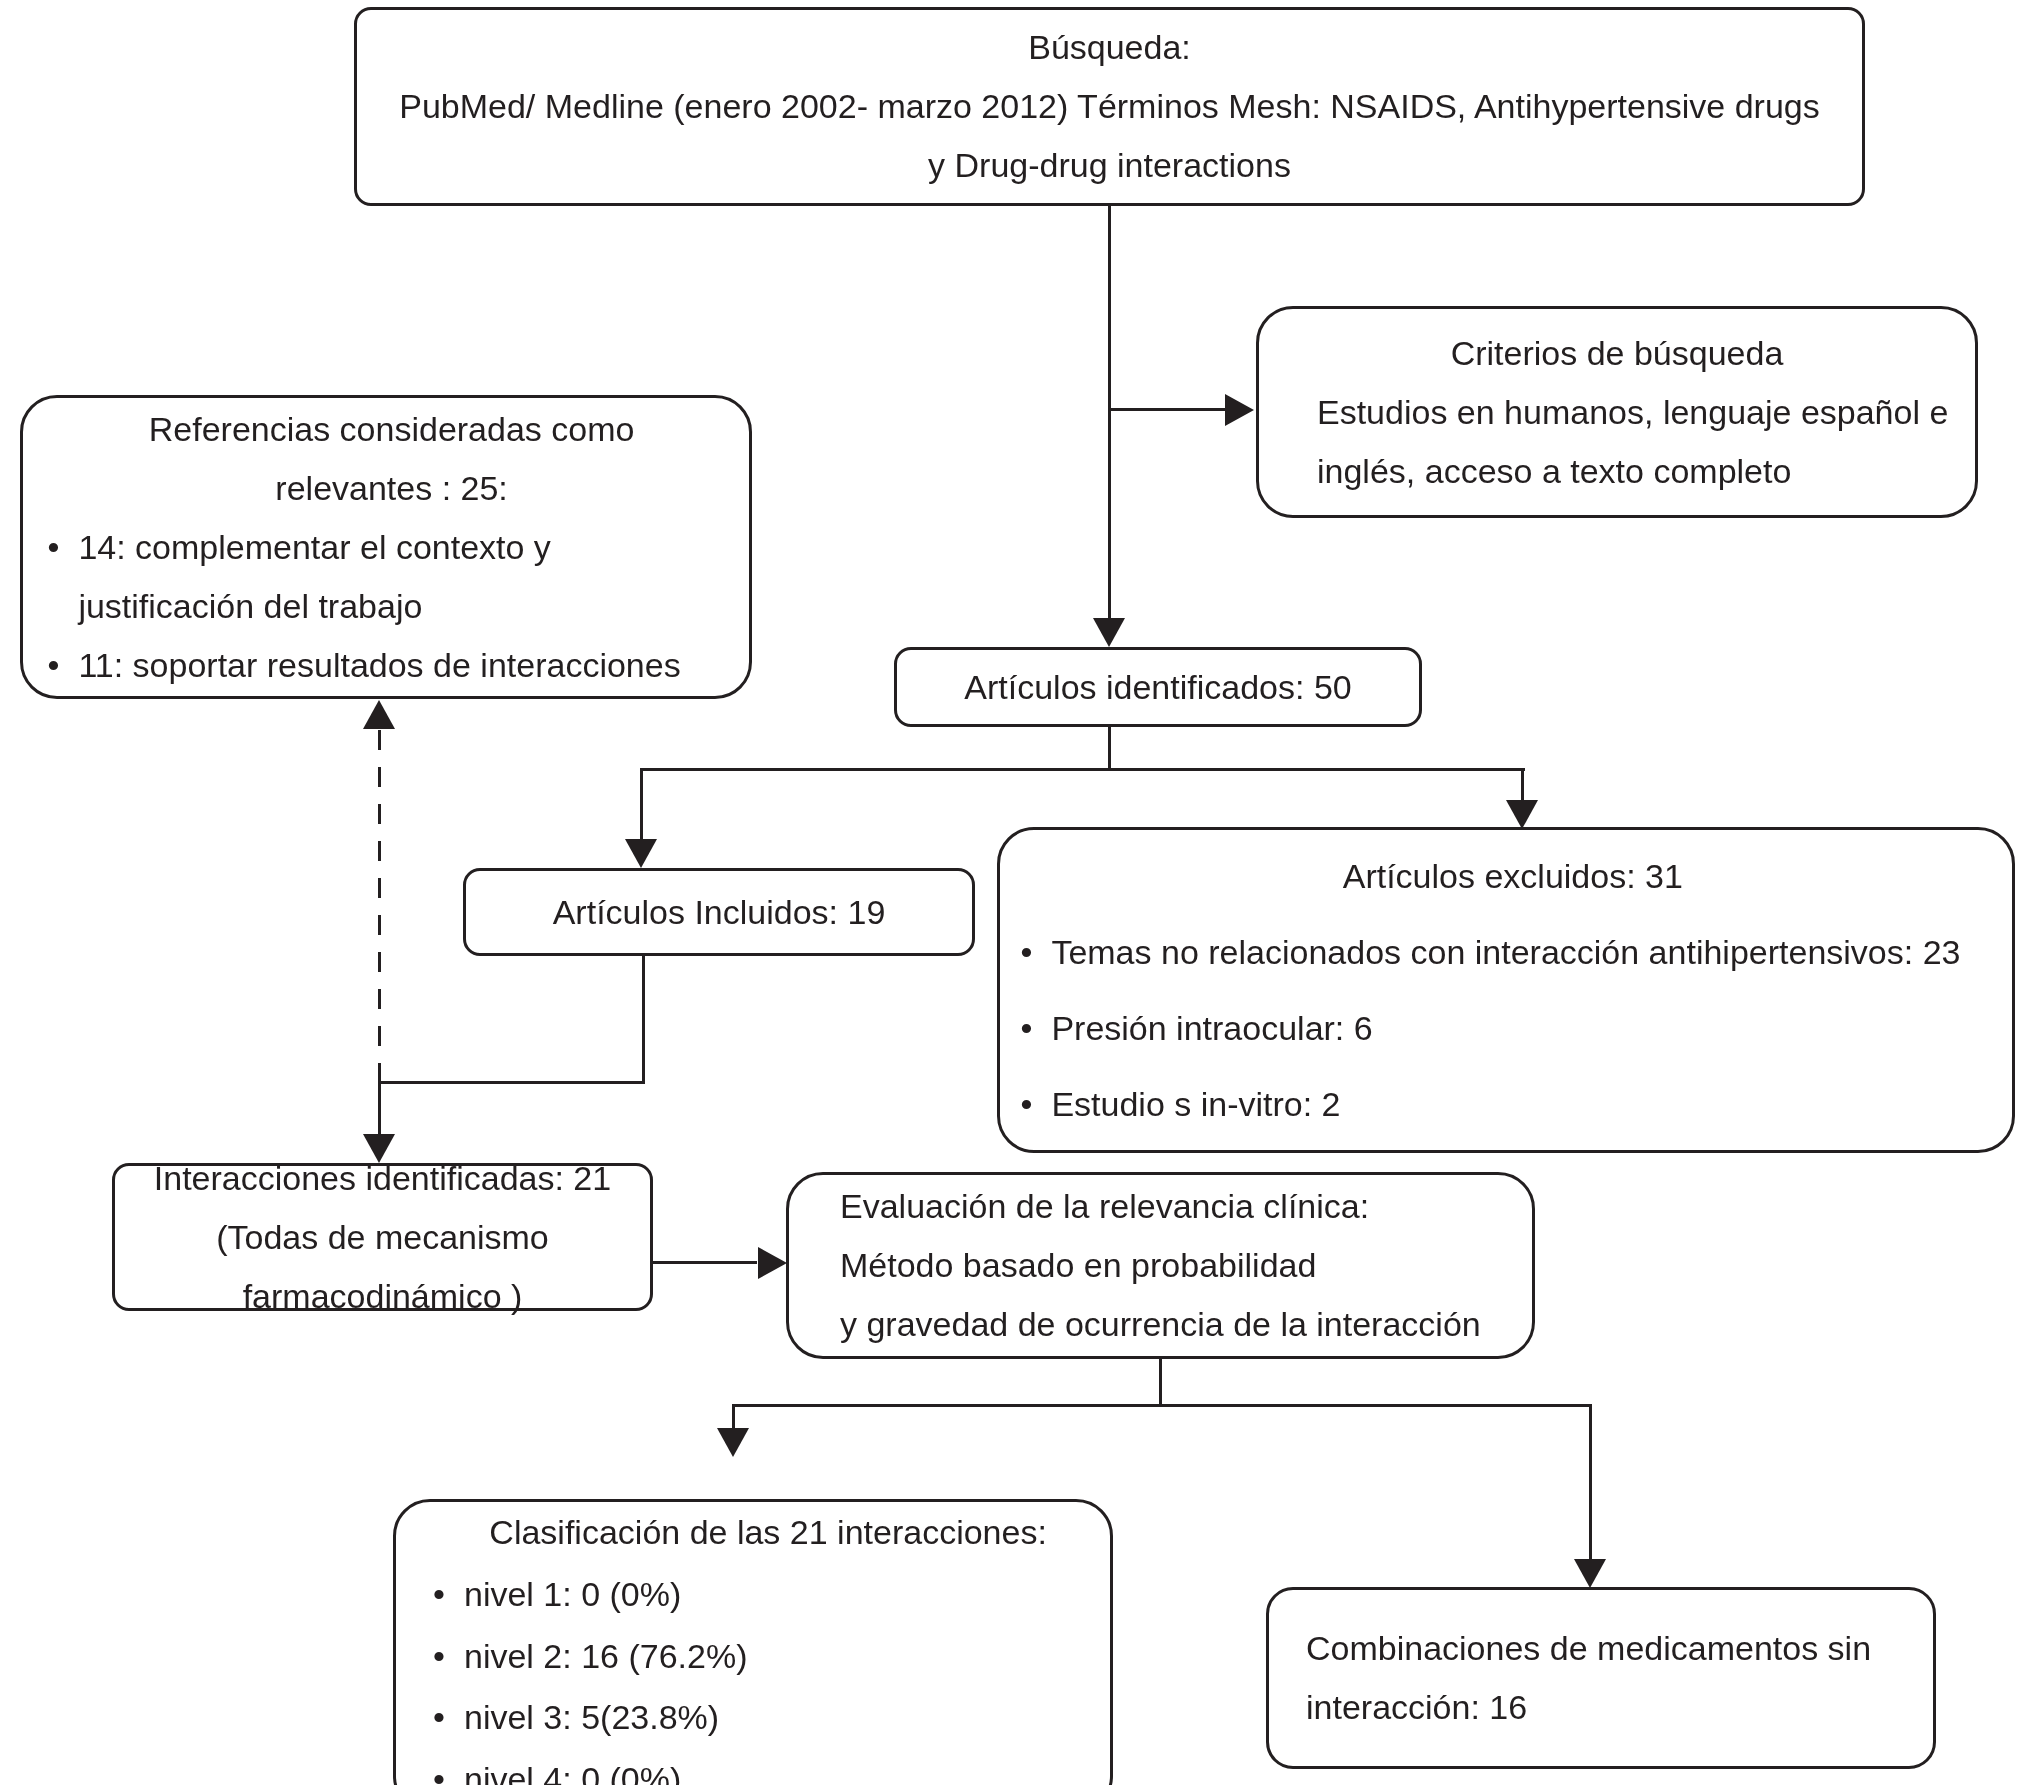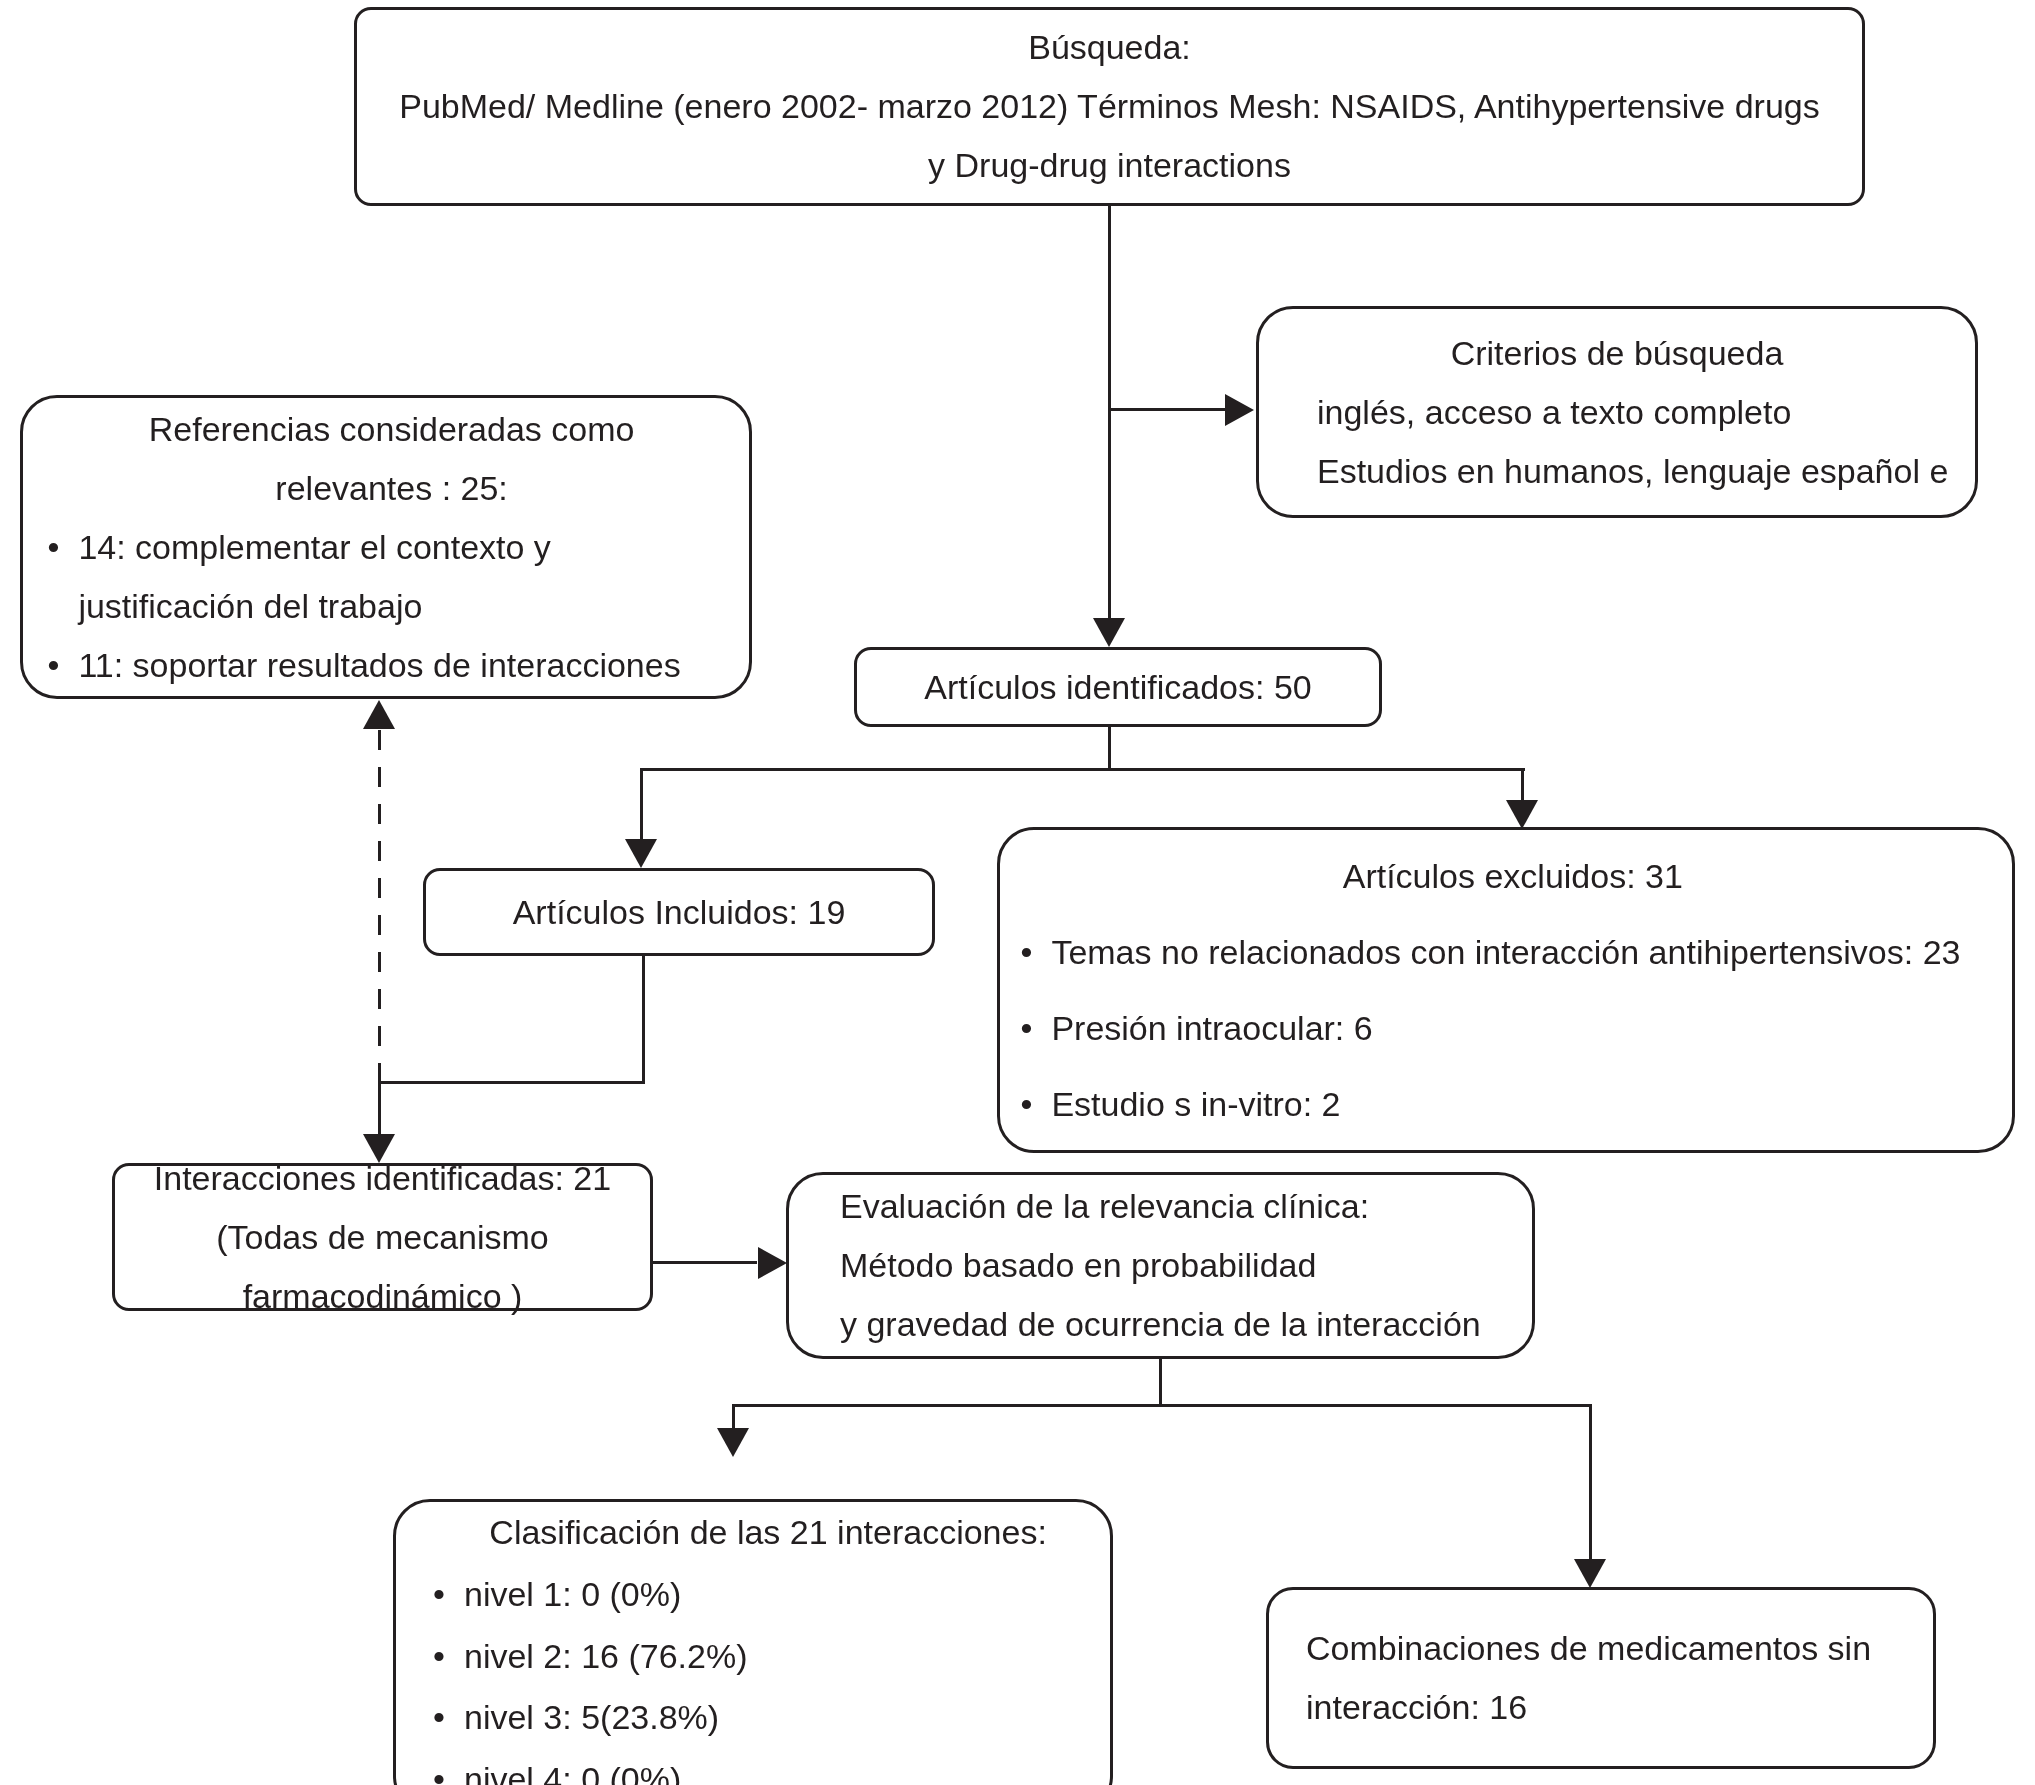--- a/index.html
+++ b/index.html
@@ -9,21 +9,21 @@
     font-family:"Liberation Sans", sans-serif; color:var(--ink);
     font-size:34px; line-height:59px;
   }
   .box {
     position:absolute; box-sizing:border-box; background:var(--bg);
     border:3.4px solid var(--ink); display:flex; flex-direction:column;
     justify-content:center;
   }
   .r40 { border-radius:27px; }
   .r55 { border-radius:37px; }
-  .r30 { border-radius:20.4px; }
+  .r30 { border-radius:20.4px;margin-left:40px; }
   .center { align-items:center; text-align:center;border-radius:17px; }
   .tline { white-space:nowrap; }
   .tcenter { text-align:center; white-space:nowrap; }
   .bullet { display:flex; align-items:flex-start; }
   .dot { width:31px; flex:0 0 31px; }
   .btext { white-space:nowrap; }
   .btext.wrap { white-space:normal; max-width:613px; }
   .line { position:absolute; background:var(--ink); }
   .vdash {
     position:absolute; width:3.4px;
@@ -43,22 +43,22 @@
 <div id="canvas">
 
   <div class="box r40 center" style="left:354px; top:6.8px; width:1511px; height:199px;">
     <div class="tcenter">Búsqueda:</div>
     <div class="tcenter">PubMed/ Medline (enero 2002- marzo 2012) Términos Mesh: NSAIDS, Antihypertensive drugs</div>
     <div class="tcenter">y Drug-drug interactions</div>
   </div>
 
   <div class="box r55" style="left:1256px; top:306px; width:722px; height:212px; padding:0 0 0 58px;">
     <div class="tcenter" style="margin-left:-58px;">Criterios de búsqueda</div>
+    <div class="tline">Estudios en humanos, lenguaje español e</div>
     <div class="tline">inglés, acceso a texto completo</div>
-    <div class="tline">Estudios en humanos, lenguaje español e</div>
   </div>
 
   <div class="box r55" style="left:20.4px; top:395px; width:732px; height:304px; padding:0 13.6px 0 24px;">
     <div class="tcenter">Referencias consideradas como</div>
     <div class="tcenter">relevantes : 25:</div>
     <div class="bullet">
       <span class="dot">•</span>
       <span class="btext wrap">14: complementar el contexto y justificación del trabajo</span>
     </div>
     <div class="bullet">

